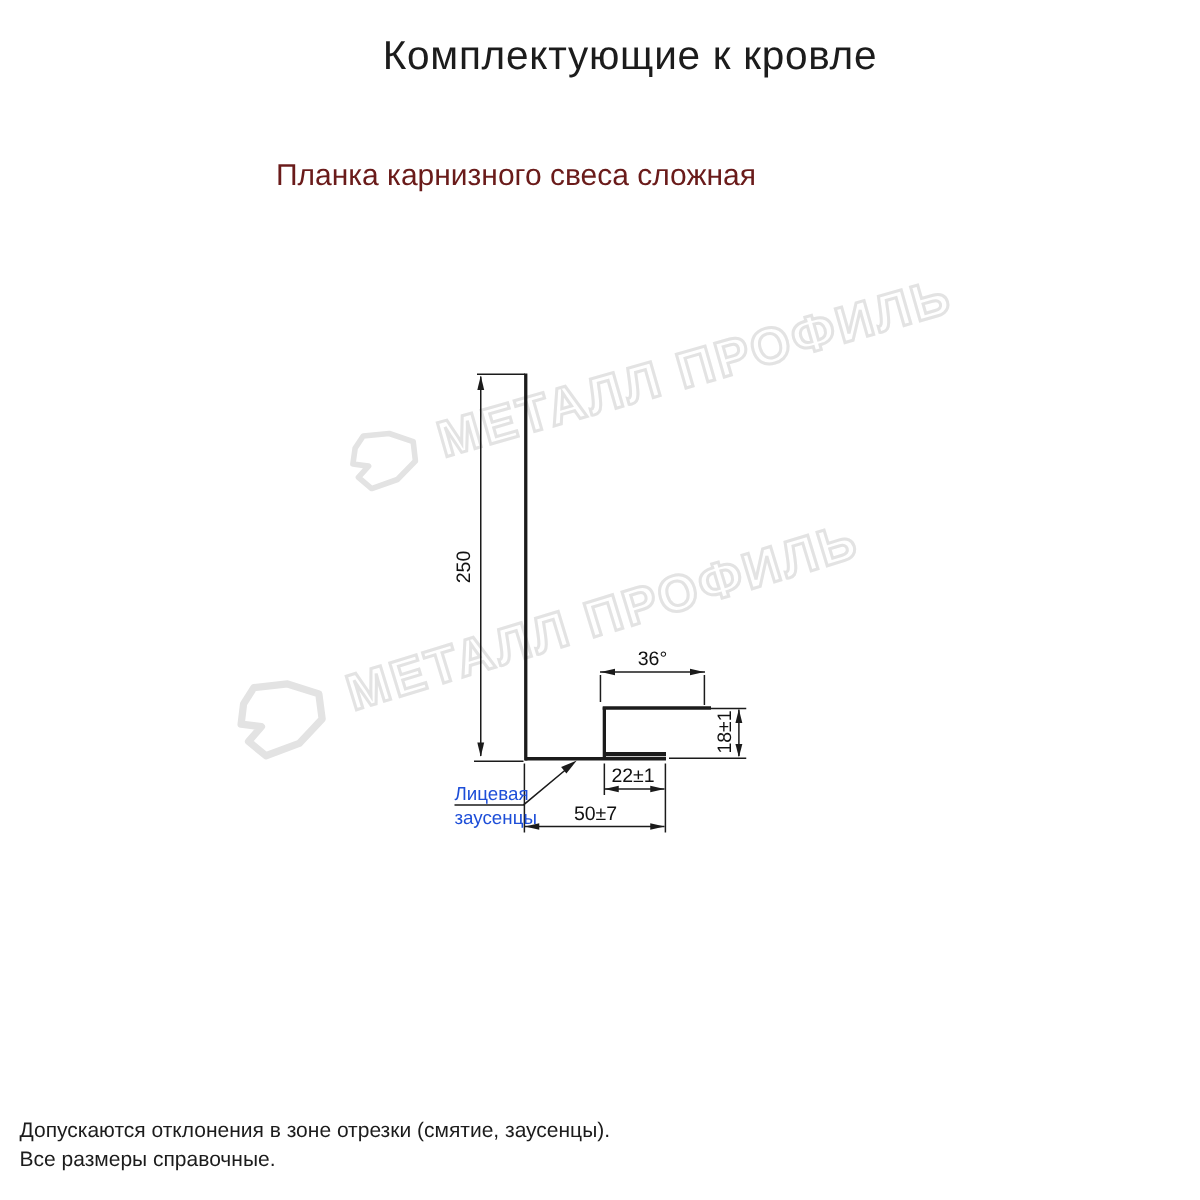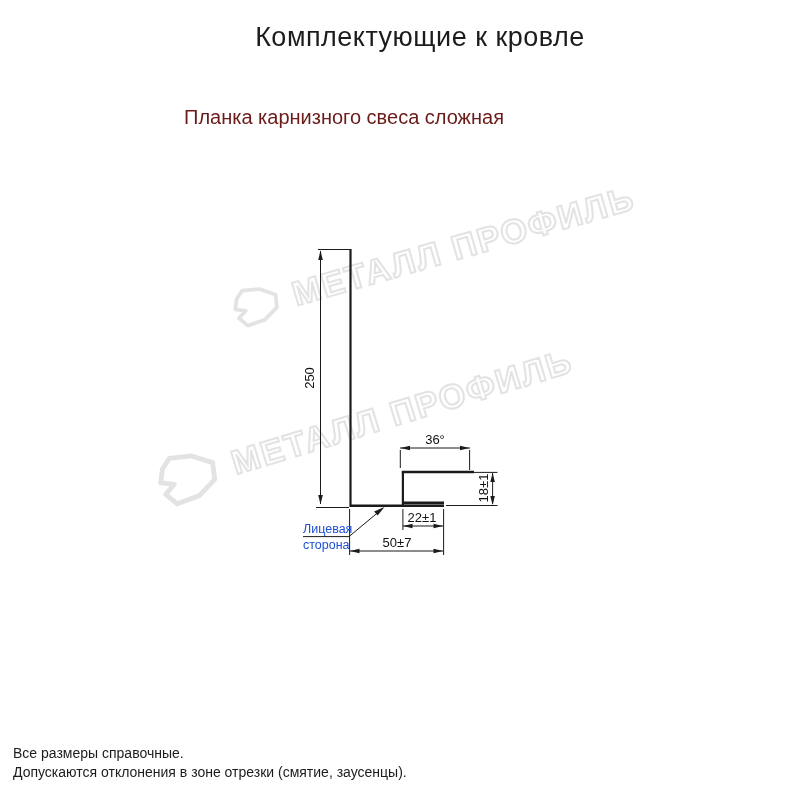--- a/index.html
+++ b/index.html
@@ -106,18 +106,18 @@
     <polygon points="384.5,507 377.6,515.6 374.1,511.4"></polygon>
   </g>
 </svg>
 
 <span class="dim-label vertical" style="left:309px;top:378px;">250</span>
 <span class="dim-label" style="left:435px;top:439px;">36°</span>
 <span class="dim-label vertical" style="left:483px;top:488px;">18±1</span>
 <span class="dim-label" style="left:422px;top:517px;text-align:right;">22±1</span>
 <span class="dim-label" style="left:397px;top:542px;">50±7</span>
 <span class="callout-label" style="left:303px;top:522px;">Лицевая</span>
-<span class="callout-label" style="left:303px;top:538px;">сторона</span>
+<span class="callout-label" style="left:303px;top:538px;">заусенцы</span>
 
 <div class="notes">
+  <div>Допускаются отклонения в зоне отрезки (смятие, заусенцы).</div>
   <div>Все размеры справочные.</div>
-  <div>Допускаются отклонения в зоне отрезки (смятие, заусенцы).</div>
 </div>
 
 </body></html>

